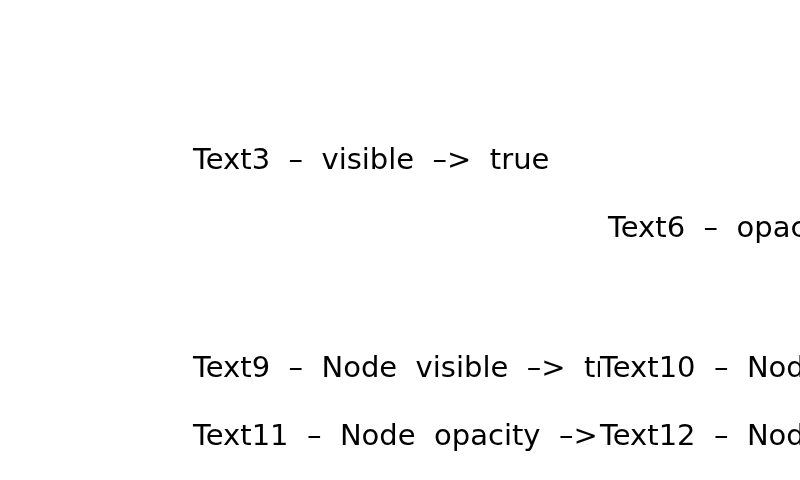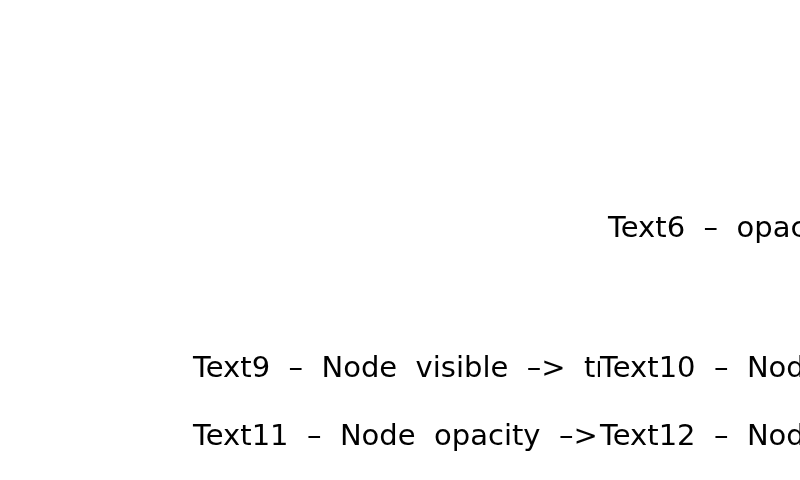--- a/index.html
+++ b/index.html
@@ -37,20 +37,21 @@
   .run-r3 { left: 193px; top: 353px;  z-index: 3; }
   .run-r4 { left: 600px; top: 353px;  z-index: 4; }
   .run-r5 { left: 193px; top: 421px;  z-index: 5; }
   .run-r6 { left: 600px; top: 421px;  z-index: 6; }
 </style>
 </head>
 <body>
 
 <div id="canvas">
 
+  <span class="text-run run-r1">Text3  –  visible  –&gt;  true</span>
 
   <span class="text-run run-r2">Text6  –  opacity</span>
 
   <span class="text-run run-r3">Text9  –  Node  visible  –&gt;  true</span>
 
   <span class="text-run run-r4">Text10  –  Node</span>
 
   <span class="text-run run-r5">Text11  –  Node  opacity  –&gt;  0</span>
 
   <span class="text-run run-r6">Text12  –  Node</span>

